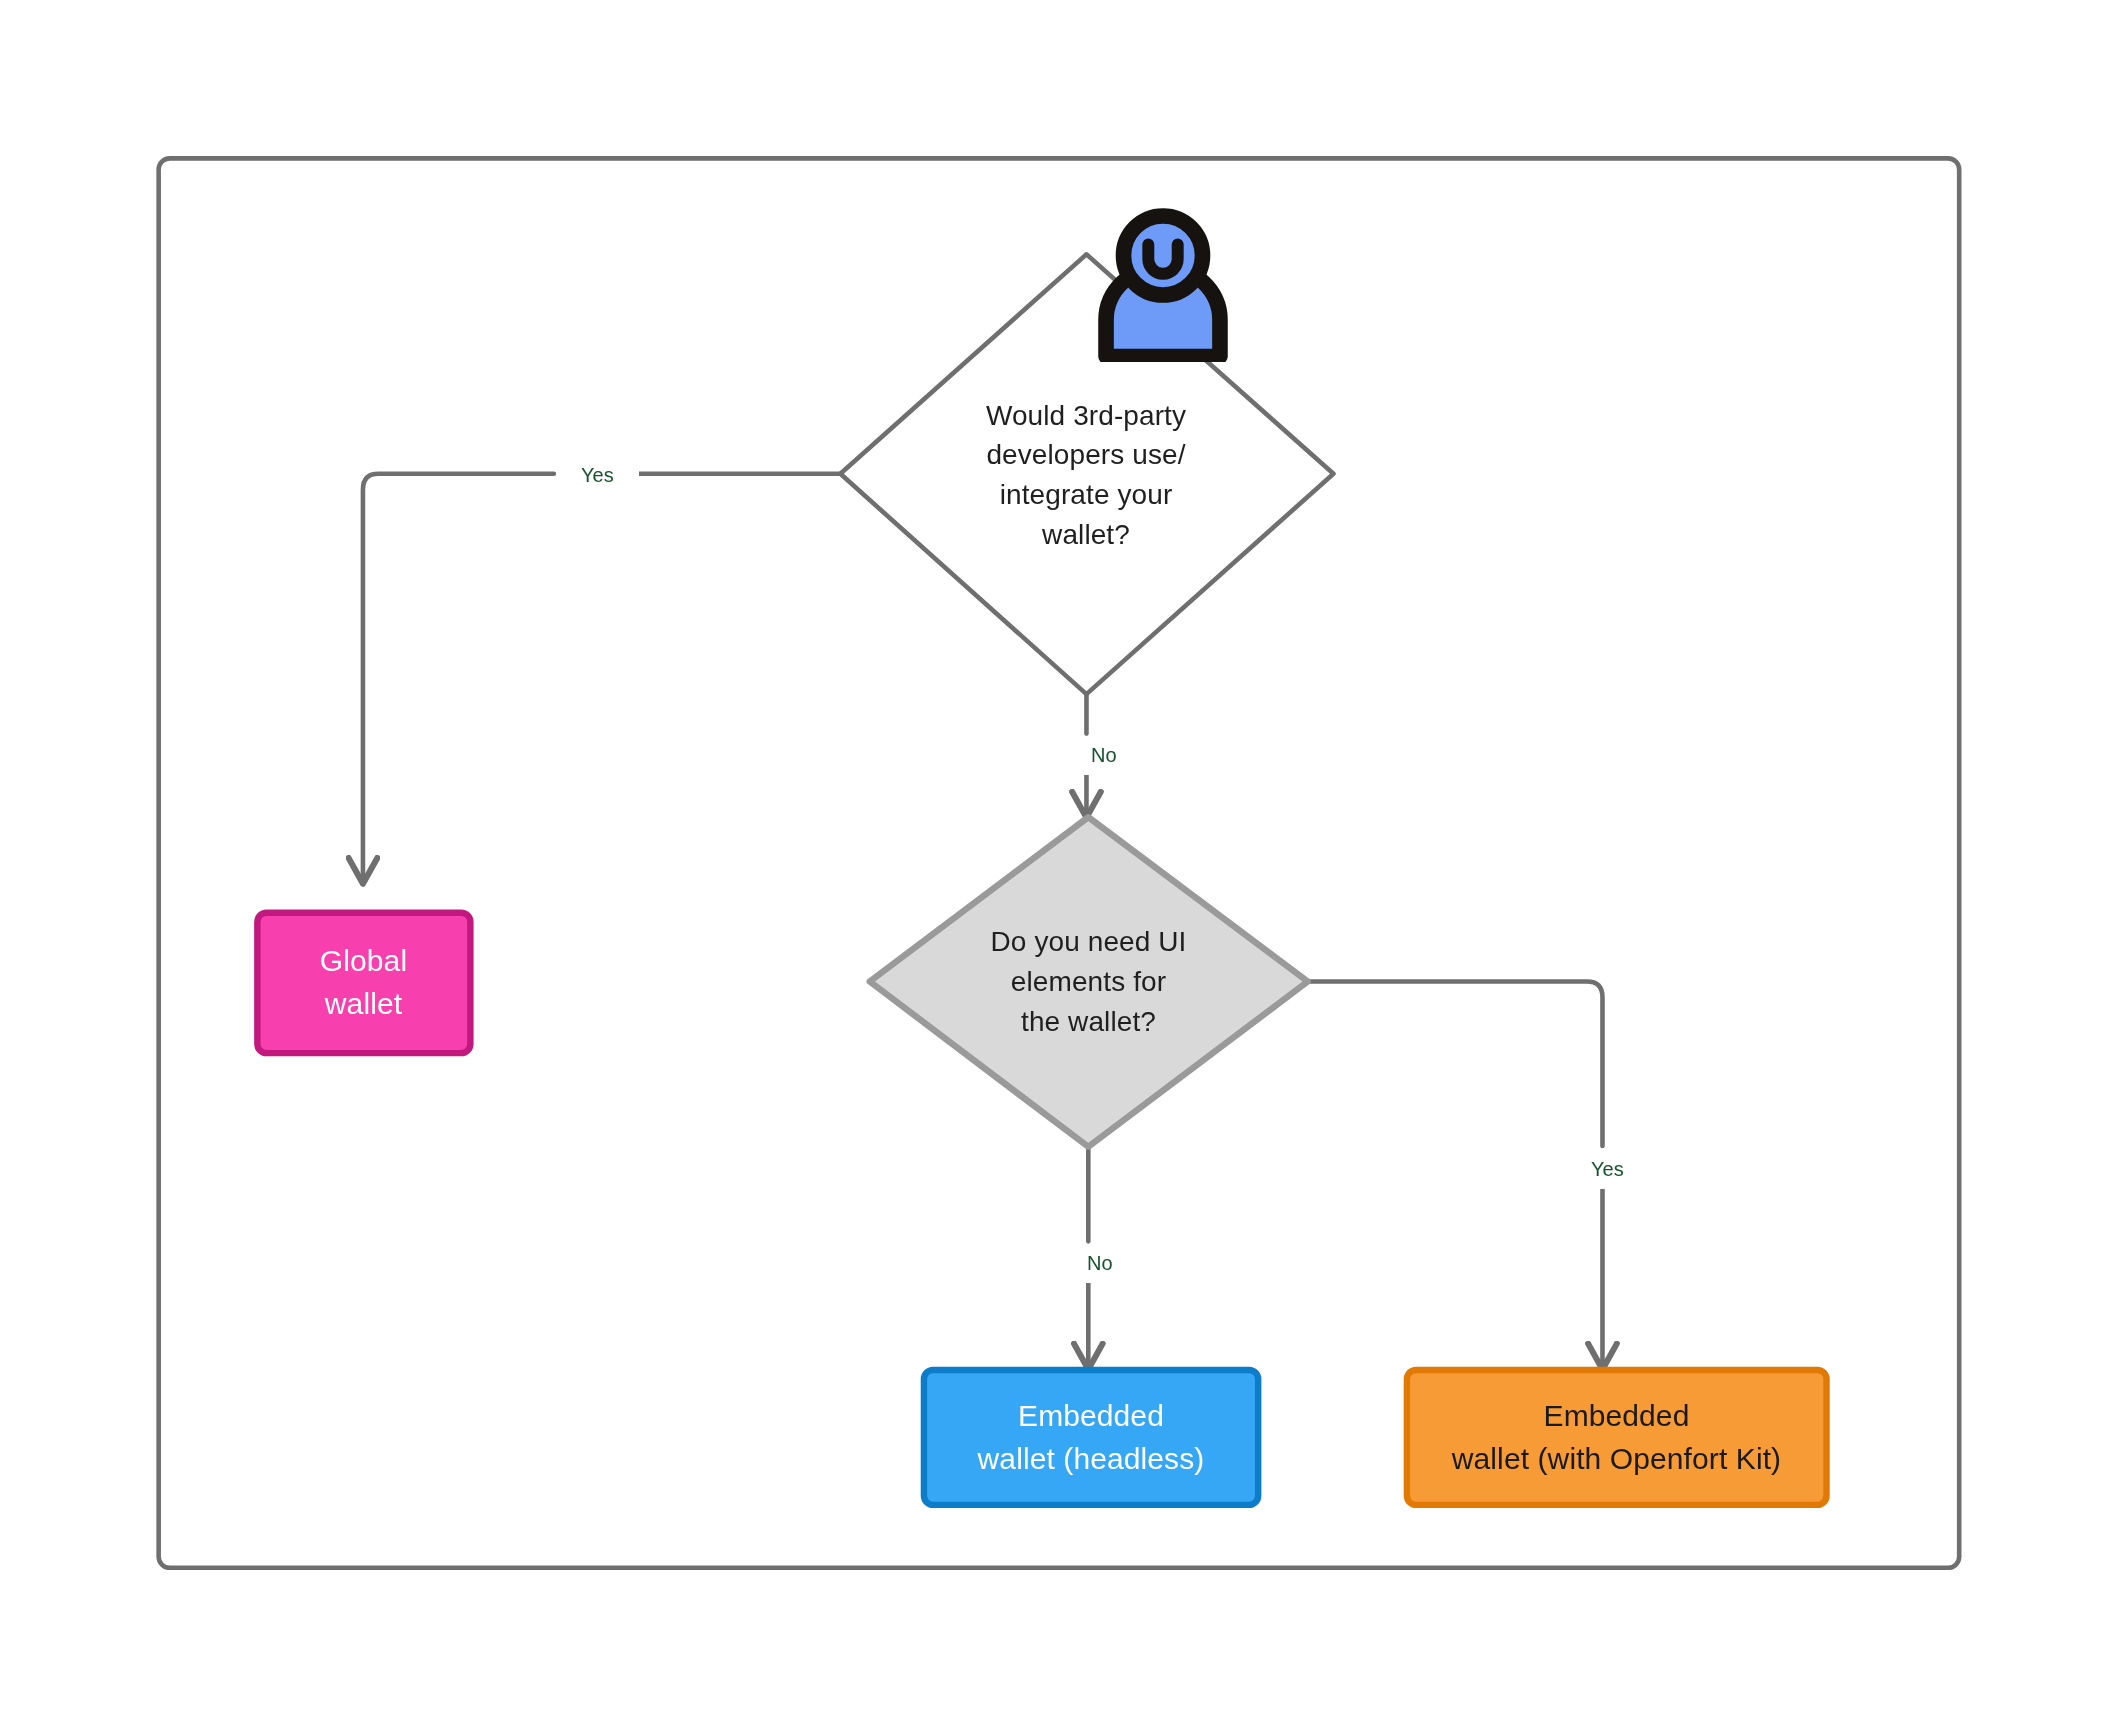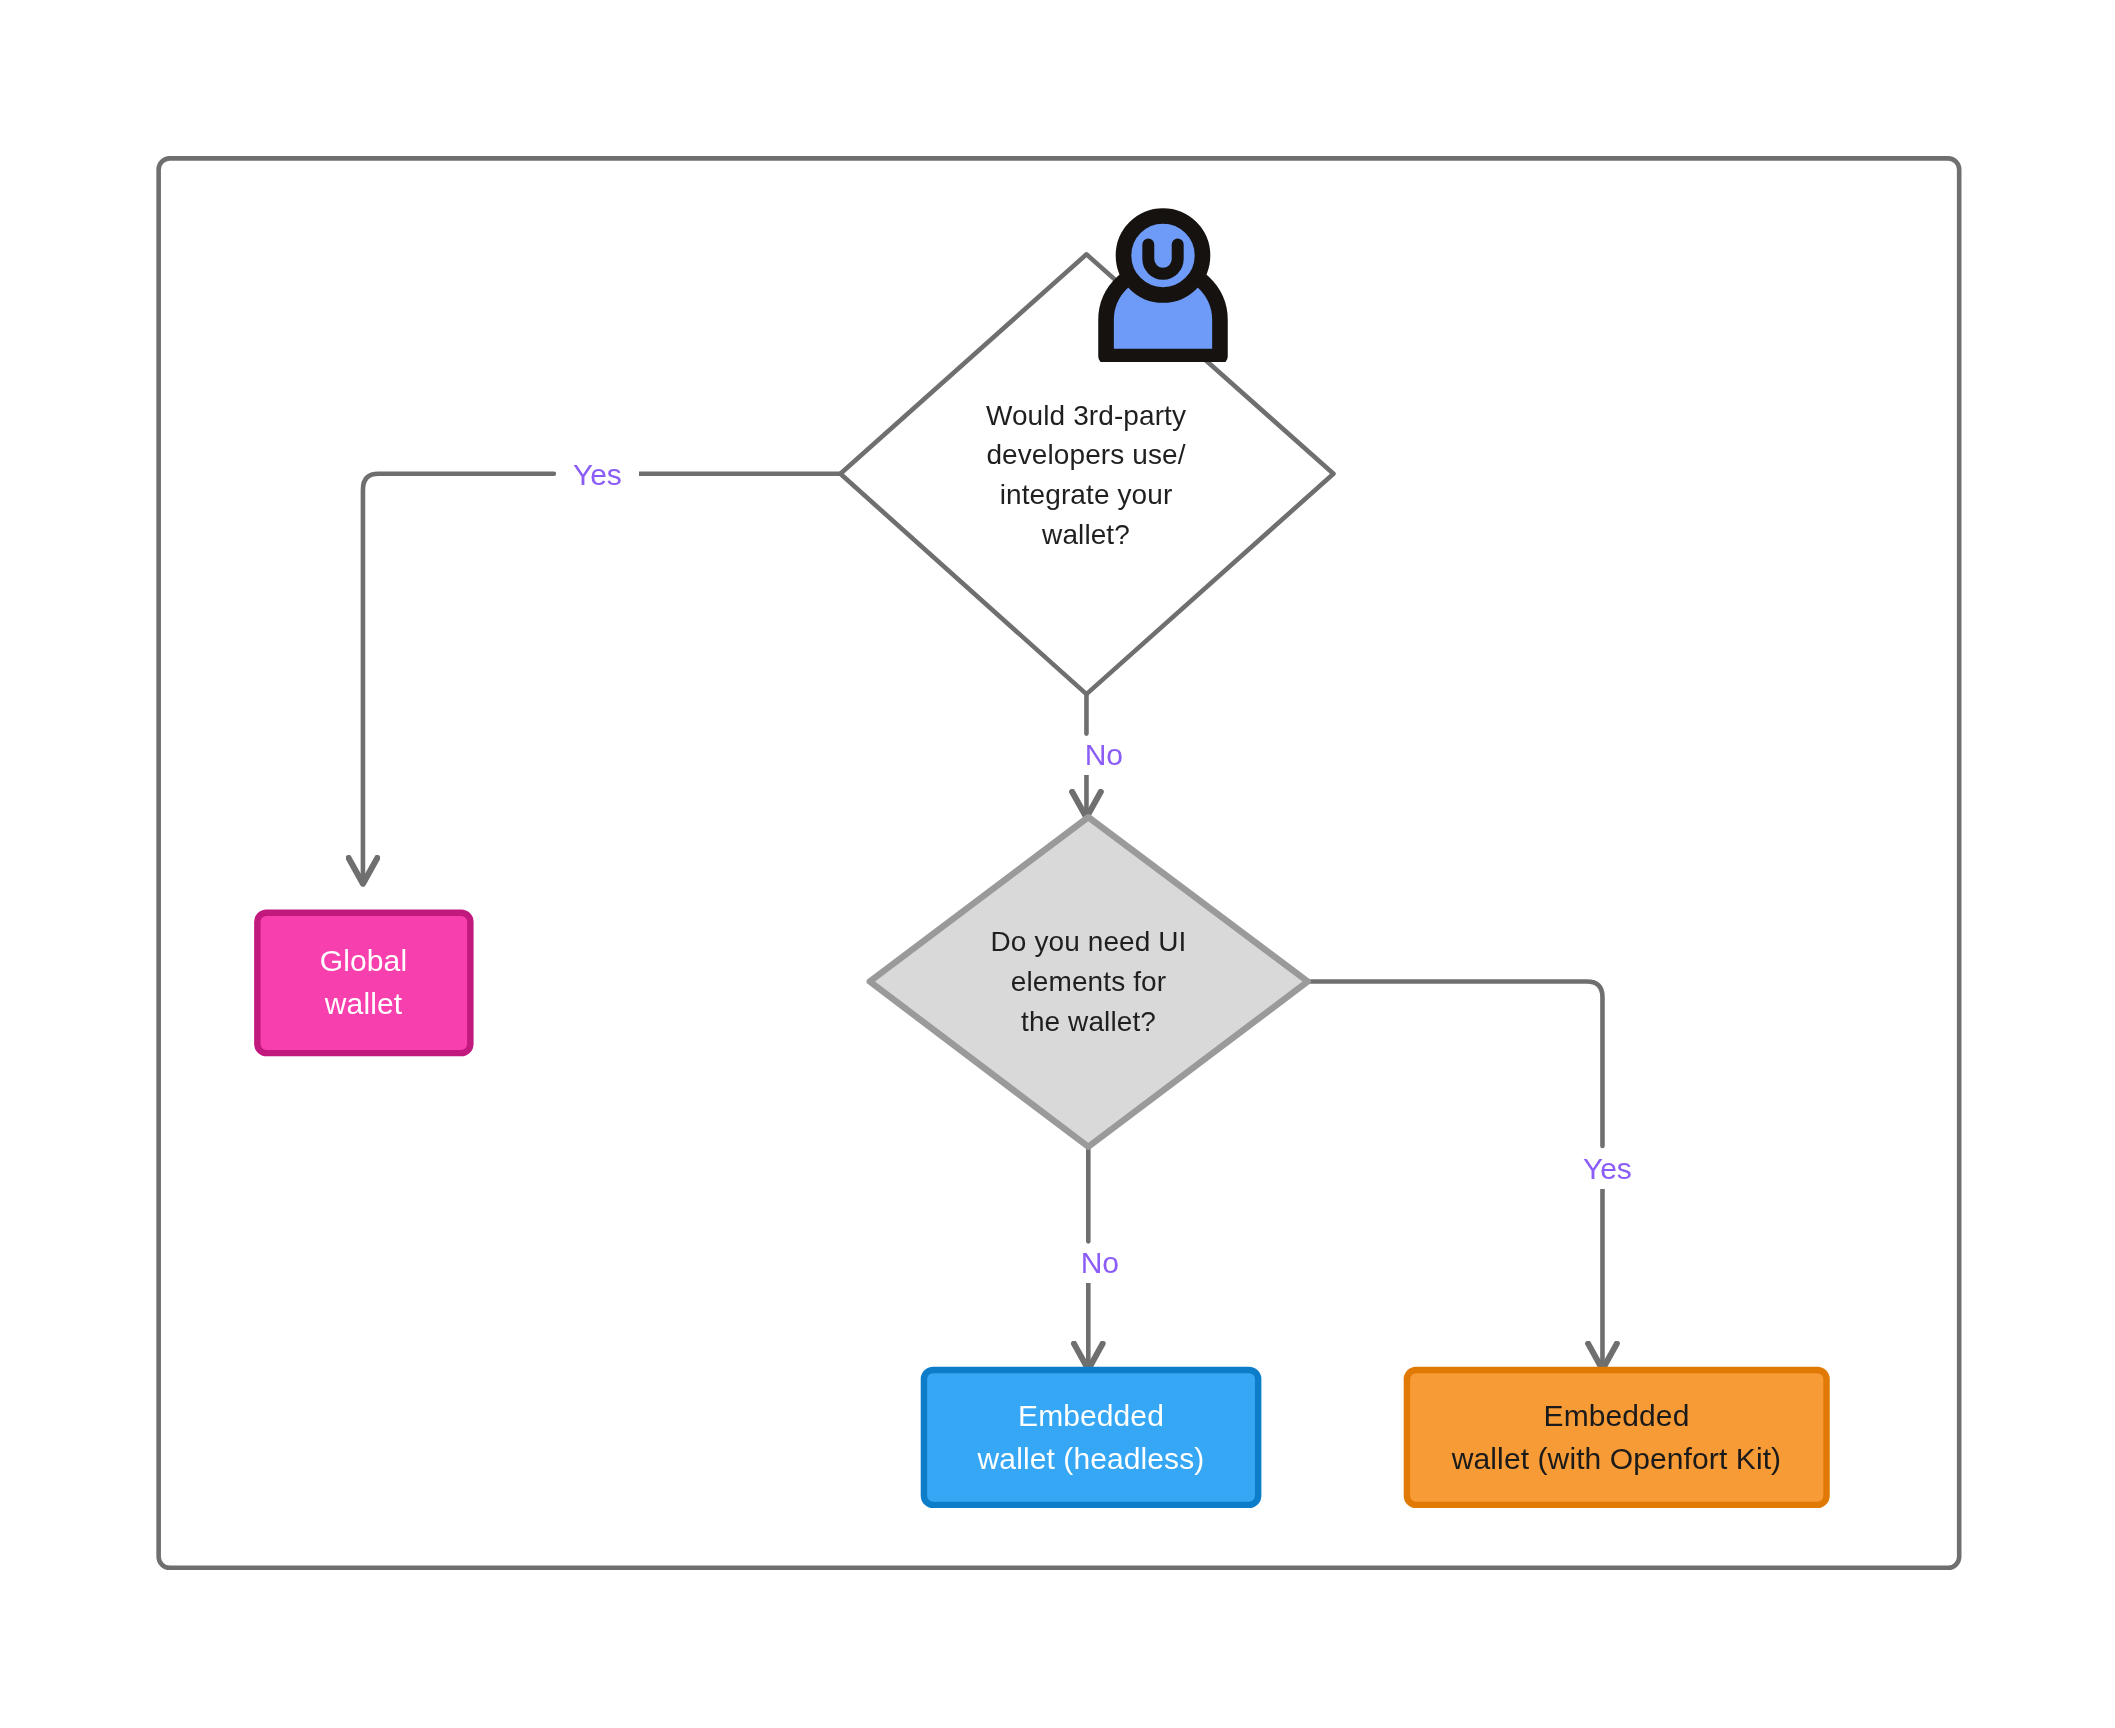--- a/index.html
+++ b/index.html
@@ -40,22 +40,22 @@
     font-size: 28px;
     color: #1f1f1f;
     letter-spacing: 0.1px;
   }
   .box-label {
     font-size: 30px;
     letter-spacing: 0.1px;
   }
   .edge-label {
     position: absolute;
-    font-size: 30px;
-    color: #8b5cf6;
+    font-size: 20px;
+    color: #14532d;
     background: #ffffff;
     display: flex;
     align-items: center;
     justify-content: center;
     line-height: 1;
     padding: 1.8px 6.4px;
   }
   #d1-label { left: 838px; top: 365px; width: 496px; height: 220px; }
   #d2-label { left: 870px; top: 872px; width: 437px; height: 220px; }
   #pink-label { left: 255px; top: 911px; width: 217px; height: 144px; color: #ffffff; }

